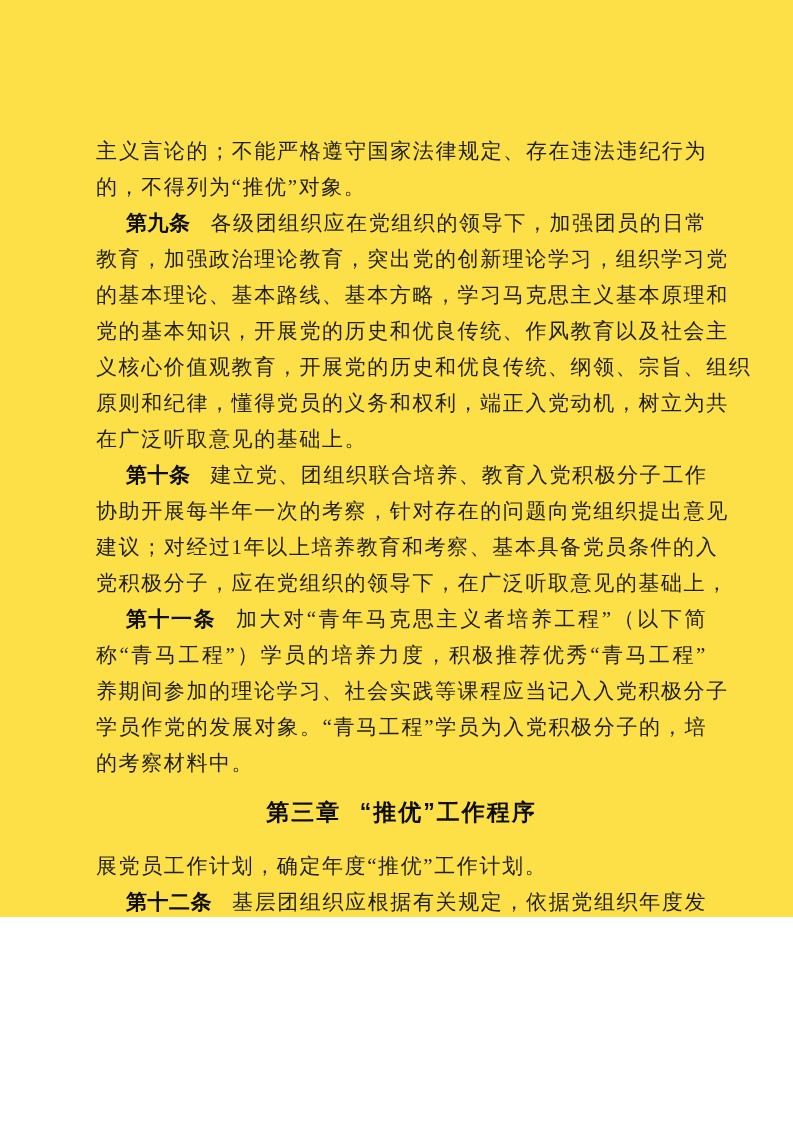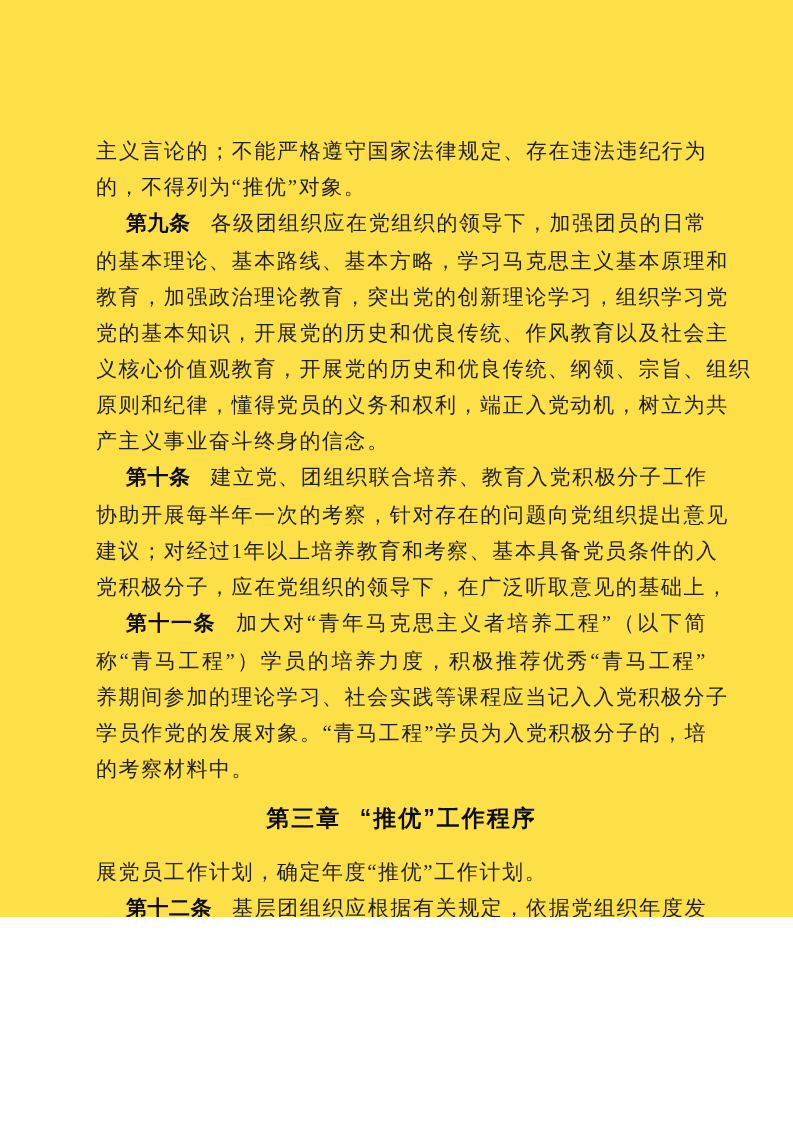--- a/index.html
+++ b/index.html
@@ -28,21 +28,21 @@
     text-align: justify;
     text-align-last: justify;
     white-space: nowrap;
   }
   .line.last {
     text-align: right;
     text-align-last: left;
   }
   .line.indent { text-indent: 30px; }
   .term {
-    font-family: Liberation Mono, monospace;
+    font-family: Liberation Serif, serif;
     font-weight: 700;
     letter-spacing: 0.5px;
     color: #0d0d0d;
     margin-right: 0.95em;
   }
   .chapter {
     margin: 13px 0 18px 0;
     font-size: 23px;
     line-height: 36px;
     font-weight: 700;
@@ -66,26 +66,26 @@
 </head>
 <body>
 
 <div class="page">
   <main class="content">
 
     <p class="line">主义言论的；不能严格遵守国家法律规定、存在违法违纪行为</p>
     <p class="line last">的，不得列为“推优”对象。</p>
 
     <p class="line indent"><b class="term">第九条</b><span>各级团组织应在党组织的领导下，加强团员的日常</span></p>
+    <p class="line">教育，加强政治理论教育，突出党的创新理论学习，组织学习党</p>
     <p class="line">的基本理论、基本路线、基本方略，学习马克思主义基本原理和</p>
-    <p class="line">教育，加强政治理论教育，突出党的创新理论学习，组织学习党</p>
     <p class="line">党的基本知识，开展党的历史和优良传统、作风教育以及社会主</p>
     <p class="line">义核心价值观教育，开展党的历史和优良传统、纲领、宗旨、组织</p>
     <p class="line">原则和纪律，懂得党员的义务和权利，端正入党动机，树立为共</p>
-    <p class="line last">产主义事业奋斗终身的信念。</p>
+    <p class="line last">在广泛听取意见的基础上。</p>
 
     <p class="line indent"><b class="term">第十条</b><span>建立党、团组织联合培养、教育入党积极分子工作</span></p>
     <p class="line">协助开展每半年一次的考察，针对存在的问题向党组织提出意见</p>
     <p class="line">建议；对经过1年以上培养教育和考察、基本具备党员条件的入</p>
     <p class="line">党积极分子，应在党组织的领导下，在广泛听取意见的基础上，</p>
 
     <p class="line indent"><b class="term">第十一条</b><span>加大对“青年马克思主义者培养工程”（以下简</span></p>
     <p class="line">称“青马工程”）学员的培养力度，积极推荐优秀“青马工程”</p>
     <p class="line">养期间参加的理论学习、社会实践等课程应当记入入党积极分子</p>
     <p class="line">学员作党的发展对象。“青马工程”学员为入党积极分子的，培</p>

